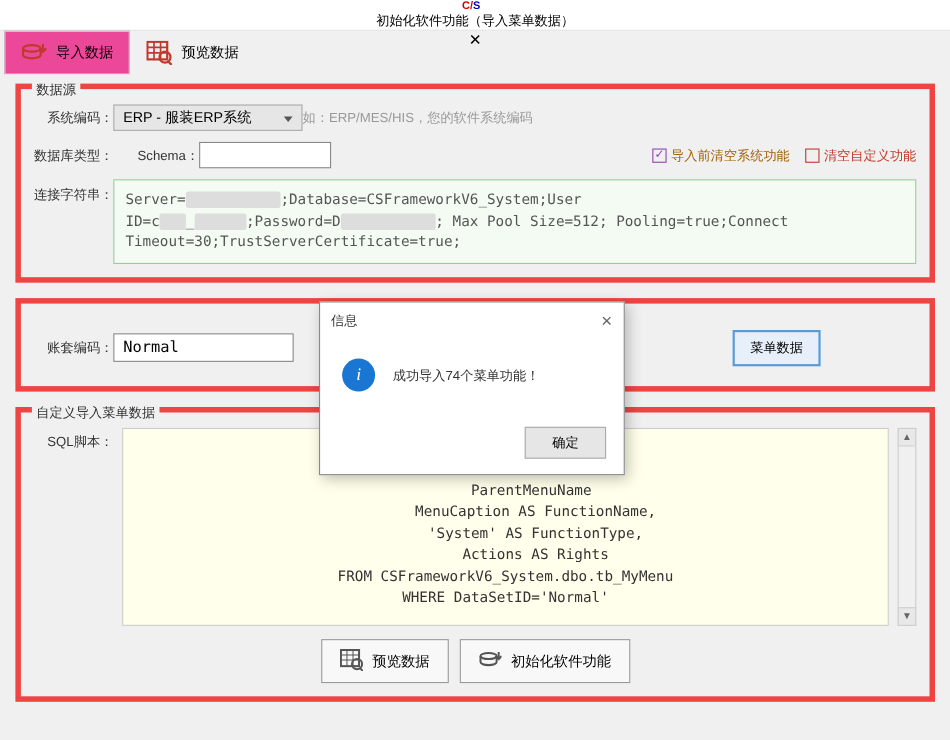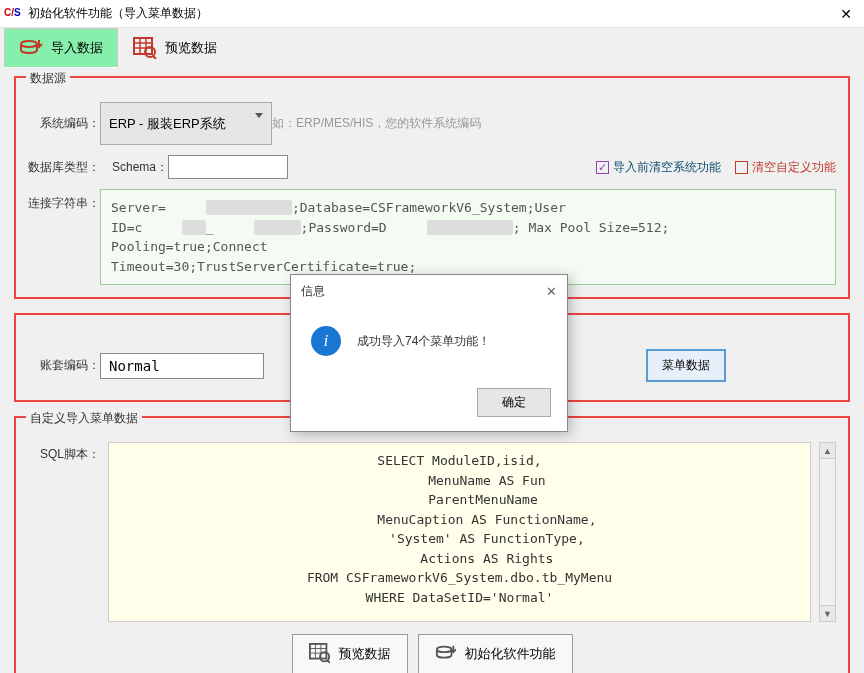--- a/index.html
+++ b/index.html
@@ -1,68 +1,68 @@
 <!DOCTYPE html>
 <html><head>
 <meta charset="utf-8">
 <style>
 * { box-sizing: border-box; margin: 0; padding: 0; }
 body { font-family: "Microsoft YaHei", "Segoe UI", sans-serif; font-size: 12px; background: #f0f0f0; width: 864px; height: 673px; overflow: hidden; position: relative; }
-.titlebar { background: #fff; height: 28px; display: flex; align-items: center; padding: 0 4px; border-bottom: 1px solid #e0e0e0; }
+.titlebar { background: #fff; height: 28px; display: flex; align-items: center; padding: 0 4px; border-bottom: 1px solid #e0e0e0; flex-direction: column; }
 .titlebar-icon { width: 18px; height: 14px; margin-right: 6px; font-size: 10px; font-weight: bold; }
 .titlebar-icon .c { color: #c00; }
 .titlebar-icon .s { color: #00c; }
 .titlebar-title { flex: 1; font-size: 12px; }
 .titlebar-close { width: 28px; text-align: center; font-size: 14px; cursor: pointer; }
 .tabbar { background: #f0f0f0; height: 40px; display: flex; align-items: stretch; padding-left: 4px; }
 .tab { display: flex; align-items: center; padding: 0 14px; gap: 8px; border: 1px solid transparent; cursor: pointer; font-size: 13px; }
-.tab.active { background: #86efac; border: 1px solid #ccc; border-bottom: 1px solid #fff; }
+.tab.active { background: #ec4899; border: 1px solid #ccc; border-bottom: 1px solid #fff; }
 .tab-icon { width: 24px; height: 22px; display: flex; align-items: center; justify-content: center; }
 .icon-import svg, .icon-preview svg { width: 24px; height: 22px; }
 .content { padding: 8px 14px; background: #f0f0f0; }
-.fieldset { border: 2px solid #ef4444; border-radius: 0; padding: 24px 12px 12px; margin-bottom: 14px; position: relative; }
+.fieldset { border: 5px solid #ef4444; border-radius: 0; padding: 14px 12px 12px; margin-bottom: 14px; position: relative; }
 .fieldset-legend { position: absolute; top: -8px; left: 10px; background: #f0f0f0; padding: 0 4px; font-size: 12px; color: #333; }
 .row { display: flex; align-items: center; margin-bottom: 10px; gap: 0; }
 .row:last-child { margin-bottom: 0; }
 .label { width: 72px; text-align: right; color: #333; }
-.combo { background: #e6e6e6; border: 1px solid #aaa; height: 43px; display: flex; align-items: center; padding: 0 8px; font-size: 13px; position: relative; cursor: pointer; }
+.combo { background: #e6e6e6; border: 1px solid #aaa; height: 24px; display: flex; align-items: center; padding: 0 8px; font-size: 13px; position: relative; cursor: pointer; }
 .combo:after { content: ""; position: absolute; right: 8px; top: 10px; border-left: 4px solid transparent; border-right: 4px solid transparent; border-top: 5px solid #555; }
 .combo.wide { width: 172px; }
 .combo.med { width: 144px; }
 .hint { color: #999; font-size: 12px; }
-.label2 { color: #333; margin-left: 12px; }
+.label2 { color: #333; margin-left: 22px; }
 input[type=text].field { height: 24px; border: 1px solid #888; background: #fff; padding: 0 6px; font-size: 13px; }
 .checkbox-wrap { display: flex; align-items: center; gap: 4px; cursor: pointer; }
 .checkbox-box { width: 13px; height: 13px; border: 1px solid #c0392b; display: flex; align-items: center; justify-content: center; }
 .checkbox-box.checked:after { content: "✓"; color: #c0392b; font-size: 11px; line-height: 1; }
 .checkbox-box.purple { border-color: #8e44ad; }
 .checkbox-box.purple.checked:after { color: #8e44ad; }
 .checkbox-label { font-size: 12px; }
-.checkbox-label.purple { color: #0c4a6e; }
+.checkbox-label.purple { color: #a16207; }
 .checkbox-label.red { color: #c0392b; }
 .conn-box { flex: 1; background: #f3fbf3; border: 1px solid #9c9; padding: 8px 10px; font-family: Consolas, monospace; font-size: 13px; color: #555; line-height: 1.5; min-height: 60px; }
 .textbox-normal { width: 164px; height: 26px; border: 1px solid #888; background: #fff; padding: 0 8px; font-family: Consolas, monospace; font-size: 14px; }
 .btn { border: 2px solid #5b9bd5; background: #e7f0fa; padding: 6px 14px; font-size: 12px; cursor: pointer; display: flex; align-items: center; gap: 6px; }
 .sql-box { flex: 1; background: #ffffeb; border: 1px solid #ccc; padding: 8px 10px; font-family: Consolas, monospace; font-size: 13px; color: #333; line-height: 1.5; height: 180px; white-space: pre; overflow: hidden; text-align: center; }
 .sql-row { display: flex; align-items: flex-start; gap: 8px; }
 .sql-row .label { padding-top: 4px; }
 .scroll-arrow { width: 17px; background: #e8e8e8; border: 1px solid #ccc; display: flex; align-items: center; justify-content: center; font-size: 9px; color: #666; cursor: pointer; }
 .bottom-buttons { display: flex; justify-content: center; gap: 10px; margin-top: 12px; }
 .big-btn { border: 1px solid #999; background: #f8f8f8; padding: 8px 16px; font-size: 13px; cursor: pointer; display: flex; align-items: center; gap: 8px; }
 .big-btn .bicon { width: 22px; height: 22px; }
 
 .modal { position: absolute; left: 290px; top: 274px; width: 278px; background: #fff; border: 1px solid #888; box-shadow: 3px 3px 12px rgba(0,0,0,0.25); }
 .modal-title { display: flex; align-items: center; padding: 8px 10px; font-size: 12px; color: #333; gap: 16px; }
 .modal-close { cursor: pointer; font-size: 13px; color: #666; }
 .modal-body { display: flex; align-items: center; padding: 18px 20px 24px; gap: 16px; }
 .info-icon { width: 30px; height: 30px; border-radius: 50%; background: #1976d2; color: #fff; display: flex; align-items: center; justify-content: center; font-size: 16px; font-style: italic; font-family: Georgia, serif; }
 .modal-text { font-size: 12px; color: #333; }
 .modal-footer { display: flex; justify-content: flex-end; padding: 8px 16px 14px; }
 .modal-ok { background: #e6e6e6; border: 1px solid #aaa; padding: 5px 24px; font-size: 12px; cursor: pointer; }
-.redacted { background: #ddd; color: transparent; border-radius: 2px; margin-left: 40px; }
+.redacted { background: #ddd; color: transparent; border-radius: 2px; }
 </style>
 </head>
 <body>
 
 <div class="titlebar">
   <span class="titlebar-icon"><span class="c">C/</span><span class="s">S</span></span>
   <span class="titlebar-title">初始化软件功能（导入菜单数据）</span>
   <span class="titlebar-close">✕</span>
 </div>
 
@@ -123,21 +123,21 @@
       <span class="label" style="padding-top:6px">连接字符串：</span>
       <div class="conn-box">Server=<span class="redacted">xxxxxxxxxxx</span>;Database=CSFrameworkV6_System;User<br>ID=c<span class="redacted">xxx</span>_<span class="redacted">xxxxxx</span>;Password=D<span class="redacted">xxxxxxxxxxx</span>; Max Pool Size=512; Pooling=true;Connect<br>Timeout=30;TrustServerCertificate=true;</div>
     </div>
   </div>
 
   <div class="fieldset">
     <div class="row" style="margin-top:10px;margin-bottom:6px">
       <span class="label">账套编码：</span>
       <input type="text" class="textbox-normal" value="Normal" style="">
       <div style="flex:1"></div>
-      <button class="btn" style="margin-right:110px">
+      <button class="btn" style="margin-right:87px">
           <span>菜单数据</span>
         </button>
     </div>
   </div>
 
   <div class="fieldset">
     <div class="fieldset-legend">自定义导入菜单数据</div>
     <div class="sql-row">
       <span class="label">SQL脚本：</span>
       <div class="sql-box">SELECT ModuleID,isid,

